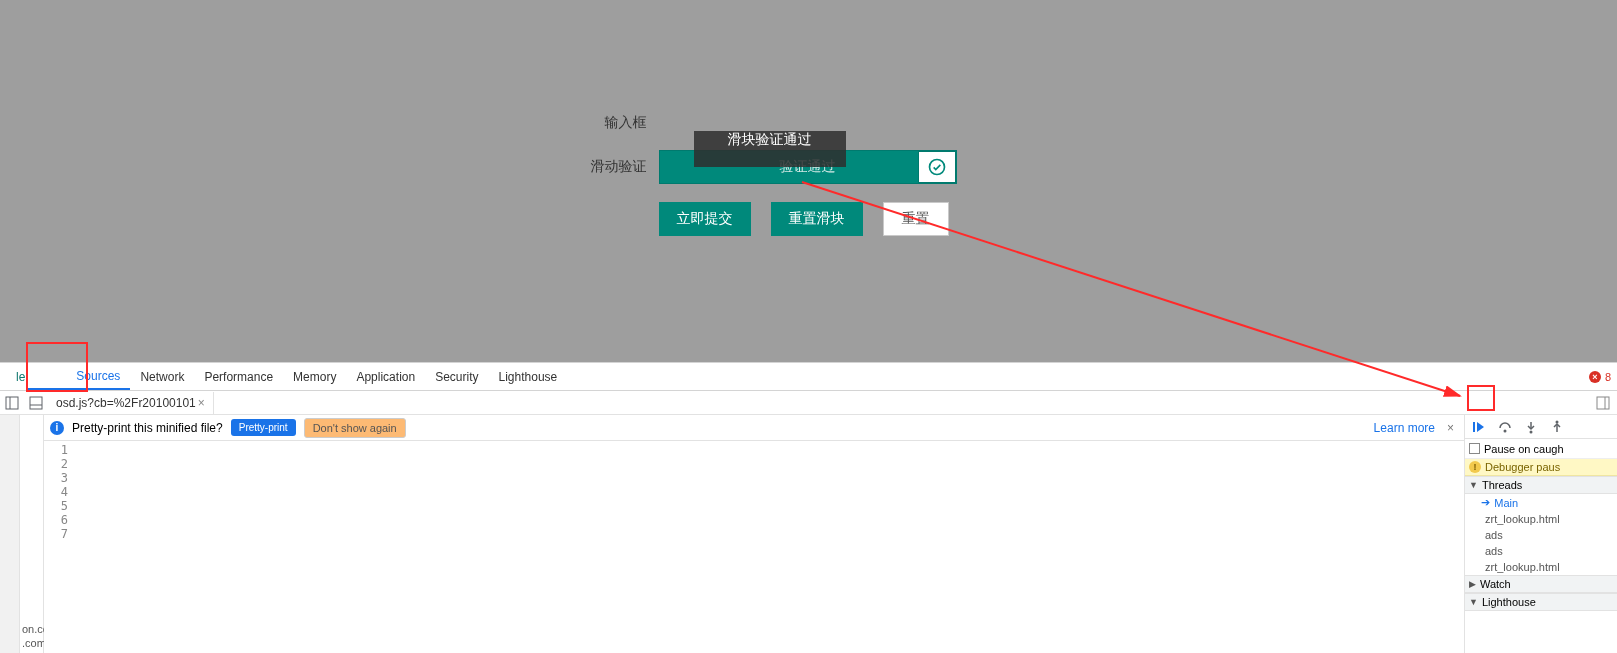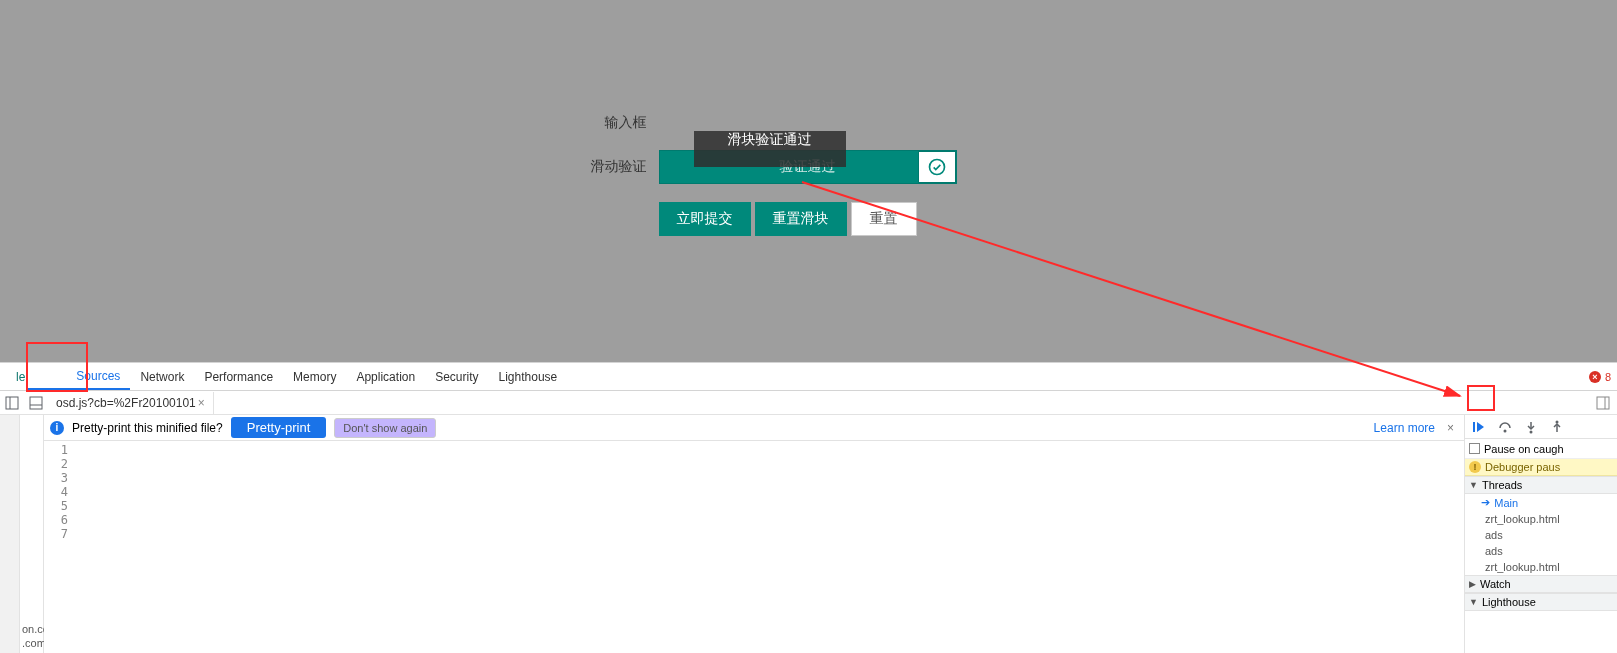--- a/index.html
+++ b/index.html
@@ -78,21 +78,21 @@
   left: 34px;
   width: 152px;
   height: 36px;
   background: rgba(46,46,46,0.85);
   color: #fff;
   font-size: 14px;
   display: flex;
   align-items: flex-start;
   justify-content: center;
 }
-.btn-row { margin-left: 90px; display: flex; gap: 4px; }
+.btn-row { margin-left: 90px; display: flex; gap: 20px; }
 .btn {
   height: 34px;
   padding: 0 18px;
   font-size: 14px;
   border: none;
   cursor: pointer;
 }
 .btn-primary { background: #00897b; color: #fff; }
 .btn-default { background: #fff; color: #555; border: 1px solid #c9c9c9; }
 
@@ -198,24 +198,24 @@
   display: flex; align-items: center; gap: 8px;
   padding: 0 6px;
   font-size: 12px;
 }
 .info-icon {
   width: 14px; height: 14px; border-radius: 50%; background: #1a73e8; color: #fff;
   display:flex; align-items:center; justify-content:center; font-size:10px; font-weight:bold;
 }
 .pretty-btn {
   background: #1a73e8; color: #fff; border: none; border-radius: 3px;
-  padding: 3px 16px; font-size: 13px; cursor:pointer;
+  padding: 3px 8px; font-size: 10px; cursor:pointer;
 }
 .dont-btn {
-  background: #c4b5fd; border: 1px solid #ccc; border-radius: 3px;
+  background: #fdba74; border: 1px solid #ccc; border-radius: 3px;
   padding: 3px 8px; font-size: 11px; color:#555; cursor:pointer;
 }
 .learn-more { margin-left: auto; color: #1a73e8; cursor: pointer; }
 .pretty-close { color: #777; cursor:pointer; padding:0 4px;}
 
 .code-scroll {
   flex: 1;
   display: flex;
   overflow: hidden;
   font-family: Consolas, Menlo, monospace;

